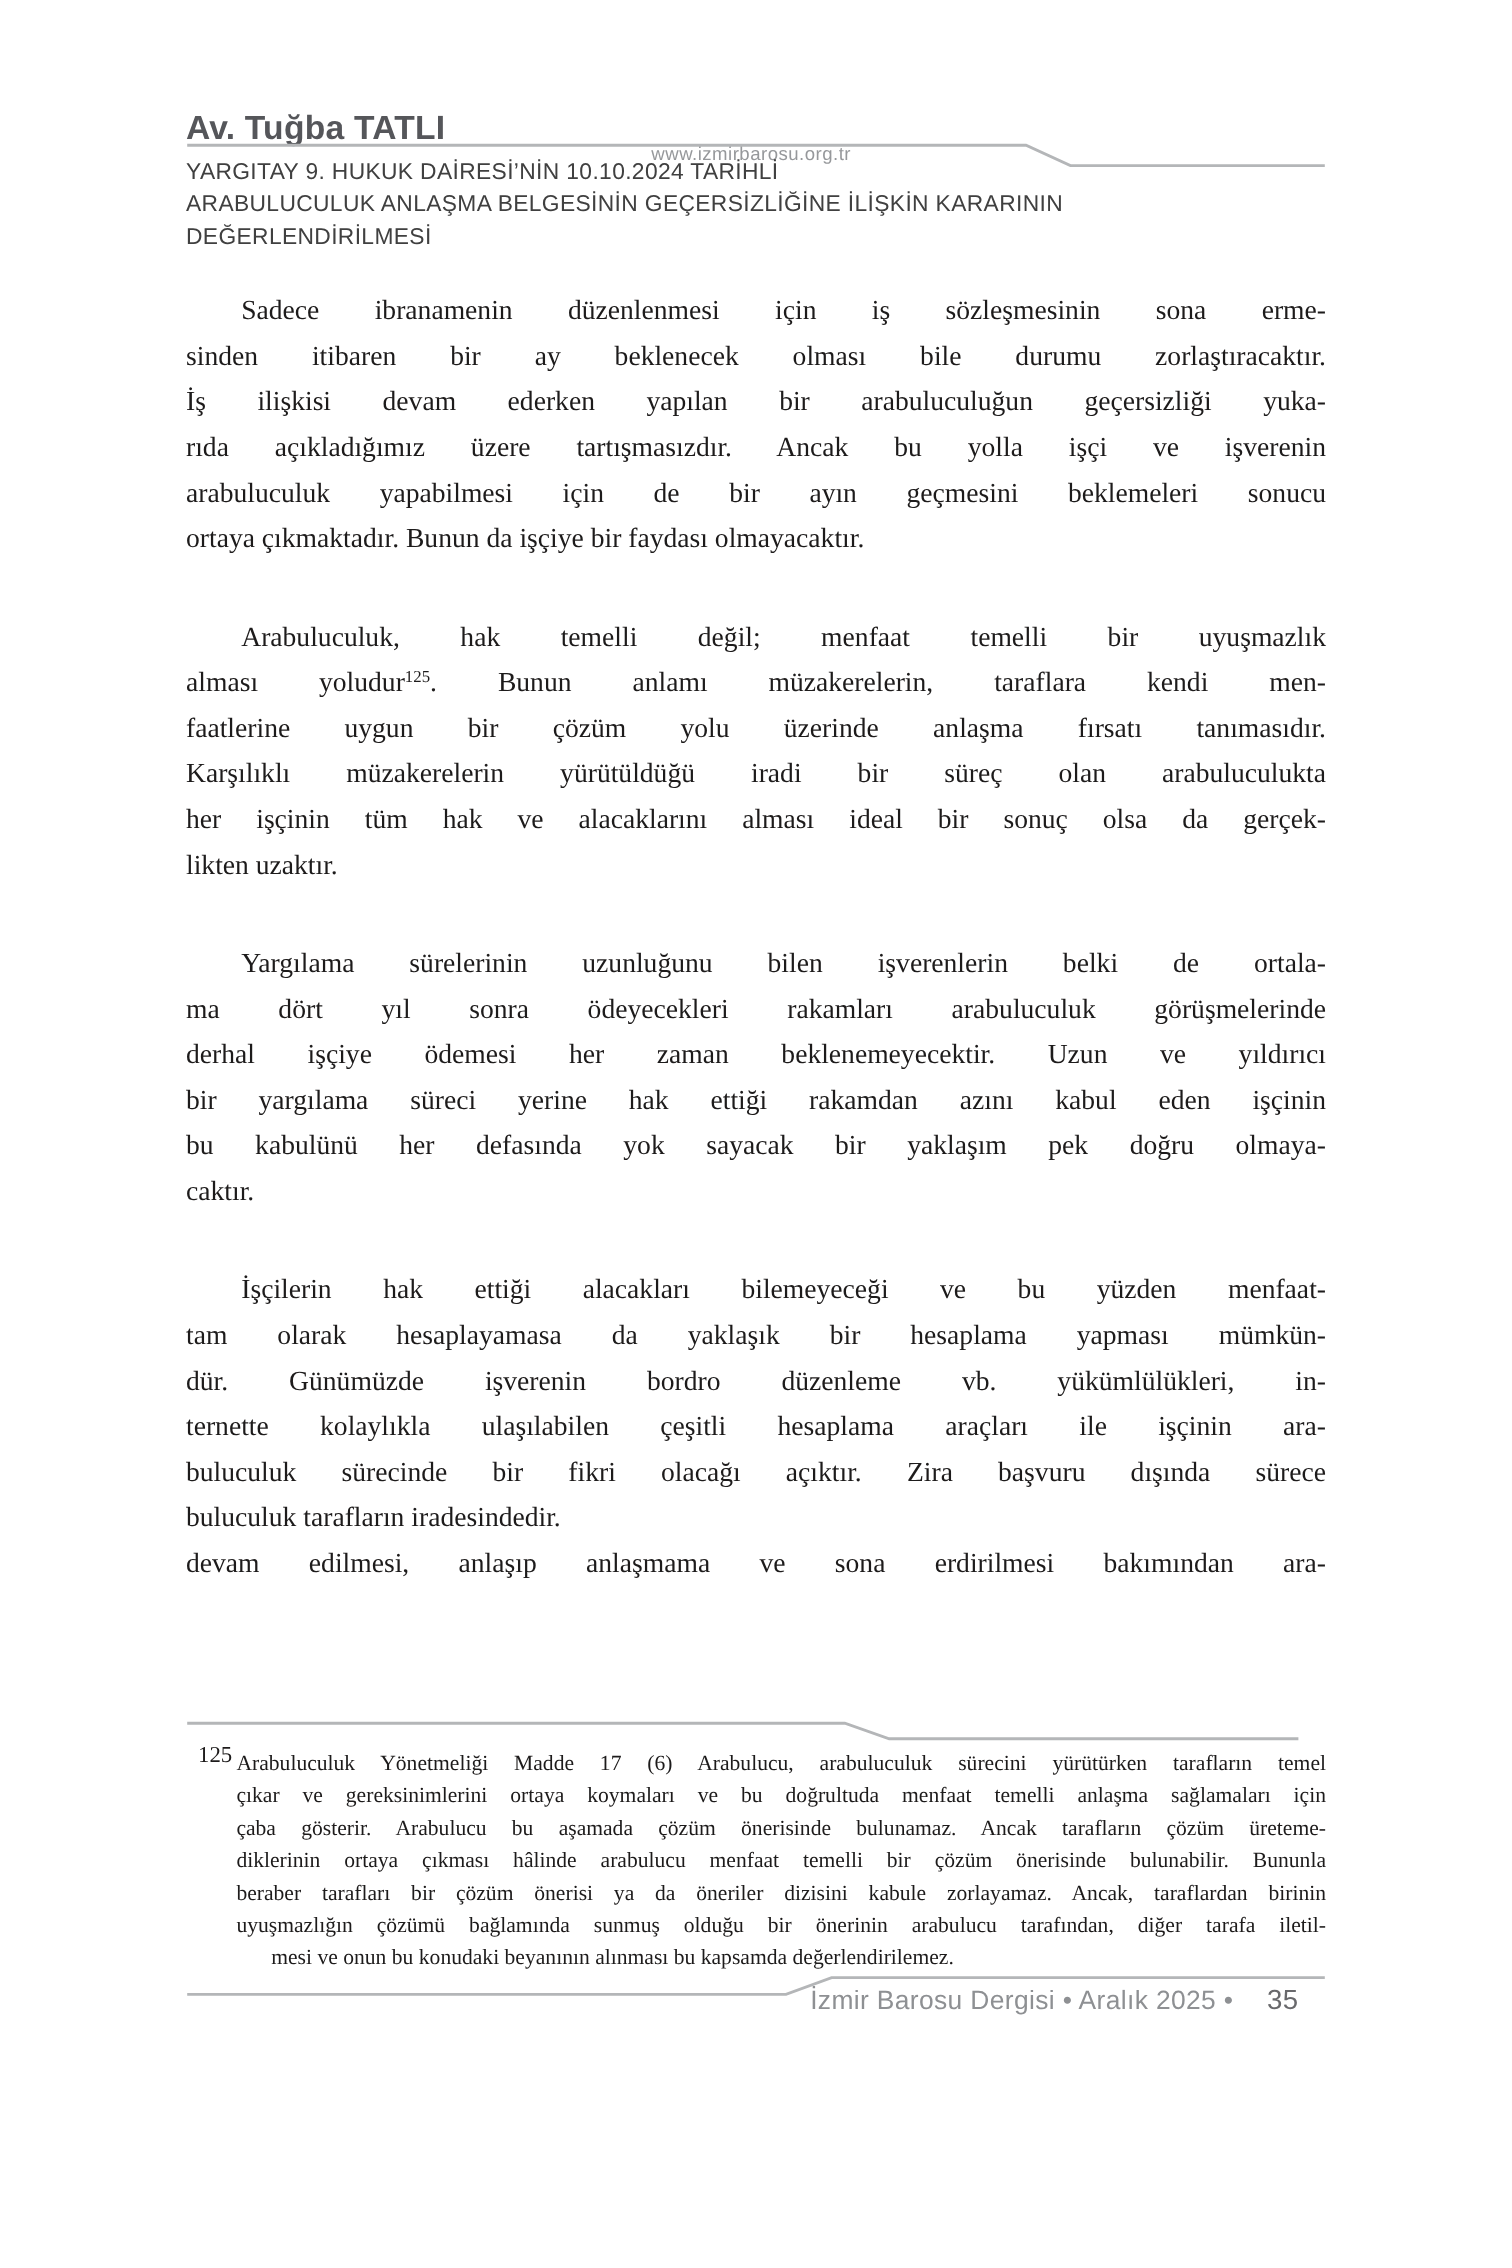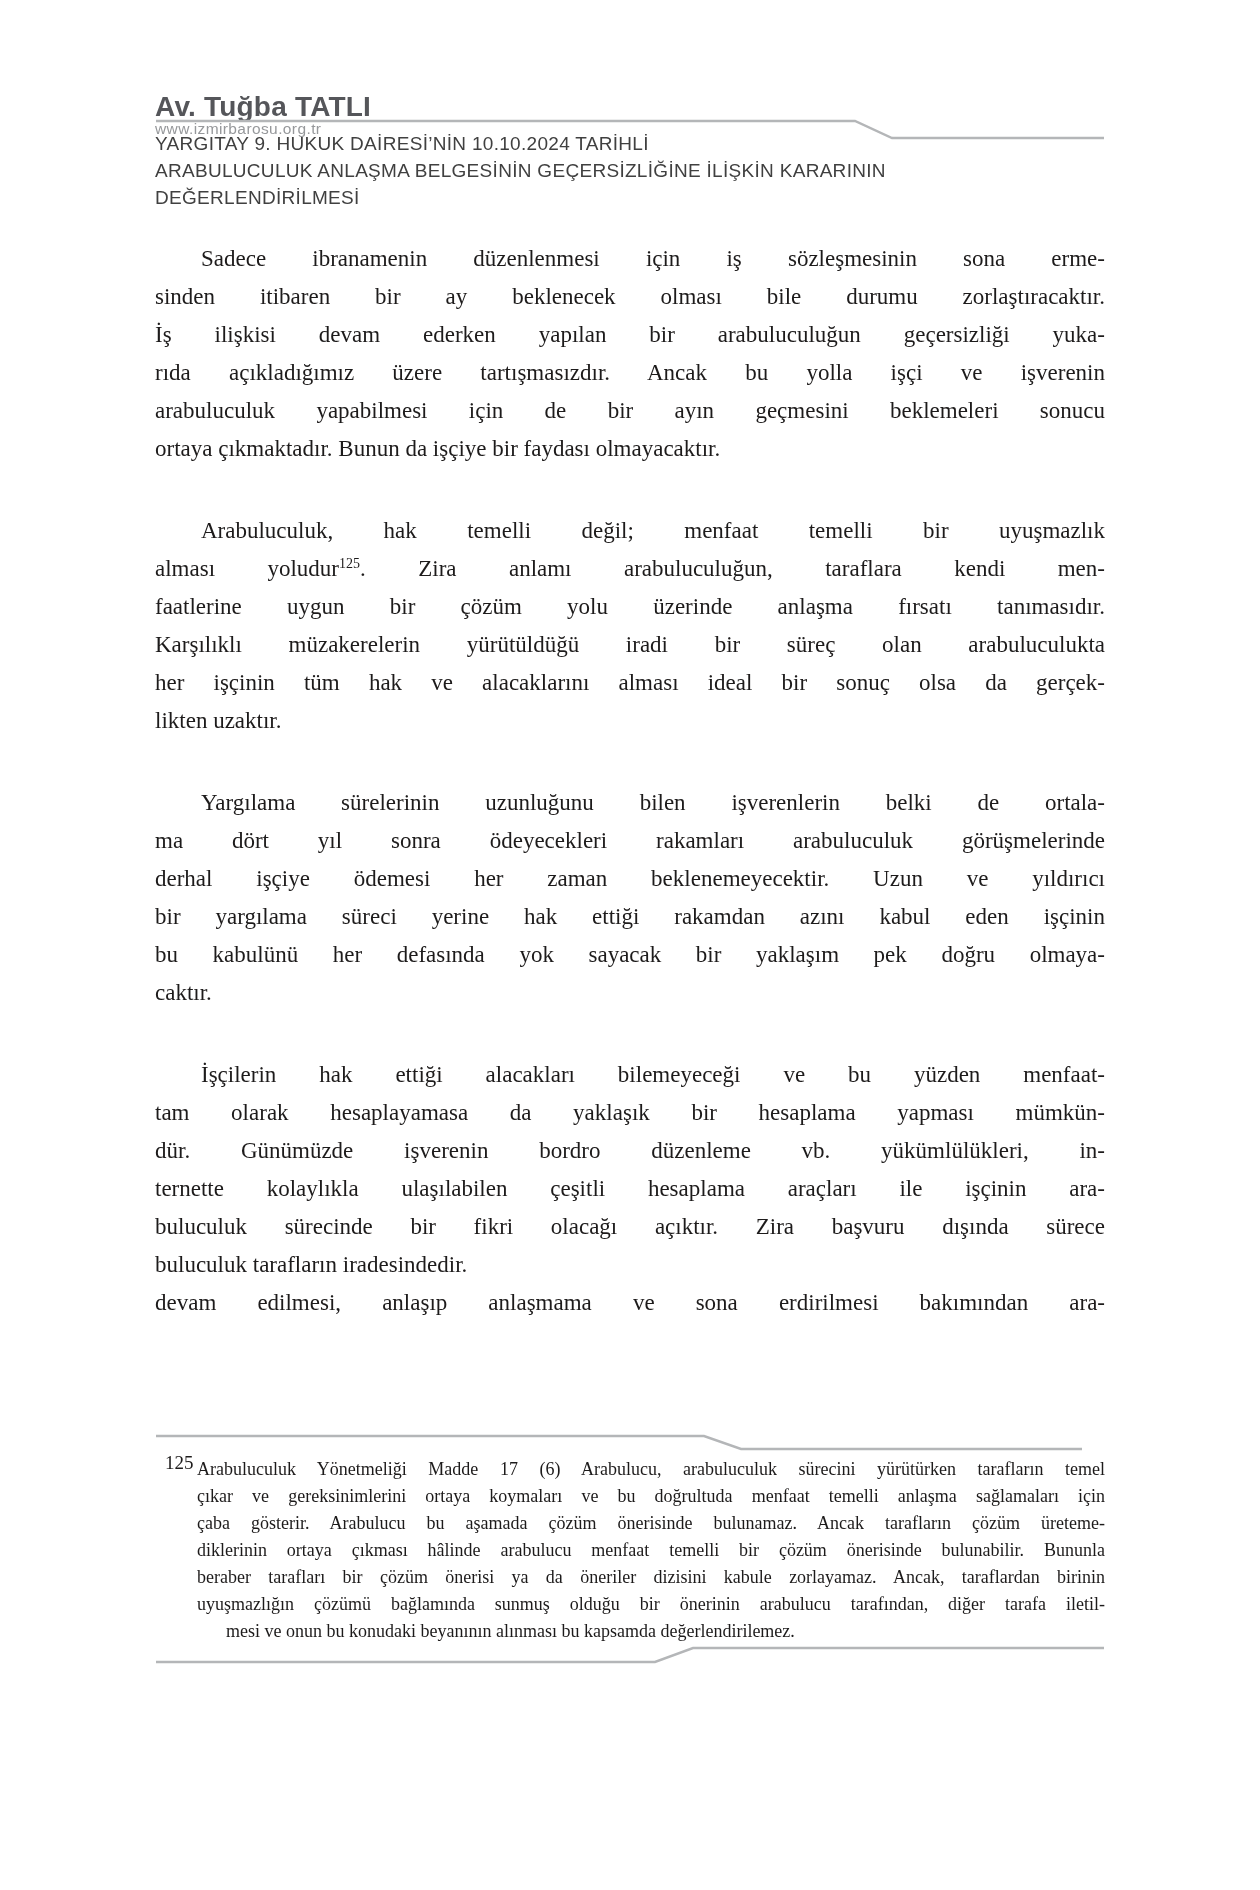--- a/index.html
+++ b/index.html
@@ -19,21 +19,21 @@
     font-size: 28px;
     font-weight: bold;
     color: #55565a;
     letter-spacing: 0.2px;
   }
   .header-rule { position: absolute; left: 155px; top: 119px; }
   .website {
     position: absolute;
     left: 155px; top: 120px;
     width: 942px;
-    text-align: left;
+    text-align: center;
     font-size: 15.5px;
     color: #96989b;
     letter-spacing: 0.4px;
   }
   .title { position: absolute; left: 155px; top: 130px; width: 950px; }
   .title-line {
     font-size: 19px;
     line-height: 27px;
     color: #404040;
     letter-spacing: 0.3px;
@@ -130,21 +130,21 @@
       <div class="para">
         <div class="bline first">Sadece ibranamenin düzenlenmesi için iş sözleşmesinin sona erme-</div>
         <div class="bline">sinden itibaren bir ay beklenecek olması bile durumu zorlaştıracaktır.</div>
         <div class="bline">İş ilişkisi devam ederken yapılan bir arabuluculuğun geçersizliği yuka-</div>
         <div class="bline">rıda açıkladığımız üzere tartışmasızdır. Ancak bu yolla işçi ve işverenin</div>
         <div class="bline">arabuluculuk yapabilmesi için de bir ayın geçmesini beklemeleri sonucu</div>
         <div class="bline last">ortaya çıkmaktadır. Bunun da işçiye bir faydası olmayacaktır.</div>
       </div>
       <div class="para">
         <div class="bline first">Arabuluculuk, hak temelli değil; menfaat temelli bir uyuşmazlık</div>
-        <div class="bline"><span>alması yoludur</span><sup class="fnref">125</sup><span>. Zira anlamı arabuluculuğun, taraflara kendi men-</span></div>
+        <div class="bline"><span>alması yoludur</span><sup class="fnref">125</sup><span>. Bunun anlamı müzakerelerin, taraflara kendi men-</span></div>
         <div class="bline">faatlerine uygun bir çözüm yolu üzerinde anlaşma fırsatı tanımasıdır.</div>
         <div class="bline">Karşılıklı müzakerelerin yürütüldüğü iradi bir süreç olan arabuluculukta</div>
         <div class="bline">her işçinin tüm hak ve alacaklarını alması ideal bir sonuç olsa da gerçek-</div>
         <div class="bline last">likten uzaktır.</div>
       </div>
       <div class="para">
         <div class="bline first">Yargılama sürelerinin uzunluğunu bilen işverenlerin belki de ortala-</div>
         <div class="bline">ma dört yıl sonra ödeyecekleri rakamları arabuluculuk görüşmelerinde</div>
         <div class="bline">derhal işçiye ödemesi her zaman beklenemeyecektir. Uzun ve yıldırıcı</div>
         <div class="bline">bir yargılama süreci yerine hak ettiği rakamdan azını kabul eden işçinin</div>
@@ -176,14 +176,17 @@
         <div class="fline">beraber tarafları bir çözüm önerisi ya da öneriler dizisini kabule zorlayamaz. Ancak, taraflardan birinin</div>
         <div class="fline">uyuşmazlığın çözümü bağlamında sunmuş olduğu bir önerinin arabulucu tarafından, diğer tarafa iletil-</div>
         <div class="fline last">mesi ve onun bu konudaki beyanının alınması bu kapsamda değerlendirilemez.</div>
       </div>
   </div>
 
   <svg class="footer-rule" width="950" height="20" viewBox="0 0 950 20">
     <polyline class="rule-line" points="1,17 500,17 538,3 949,3"></polyline>
   </svg>
 
+  <div class="footer">
+    <span>İzmir Barosu Dergisi • Aralık 2025 •</span><span class="pagenum">35</span>
+  </div>
 
 </div>
 
 </body></html>

